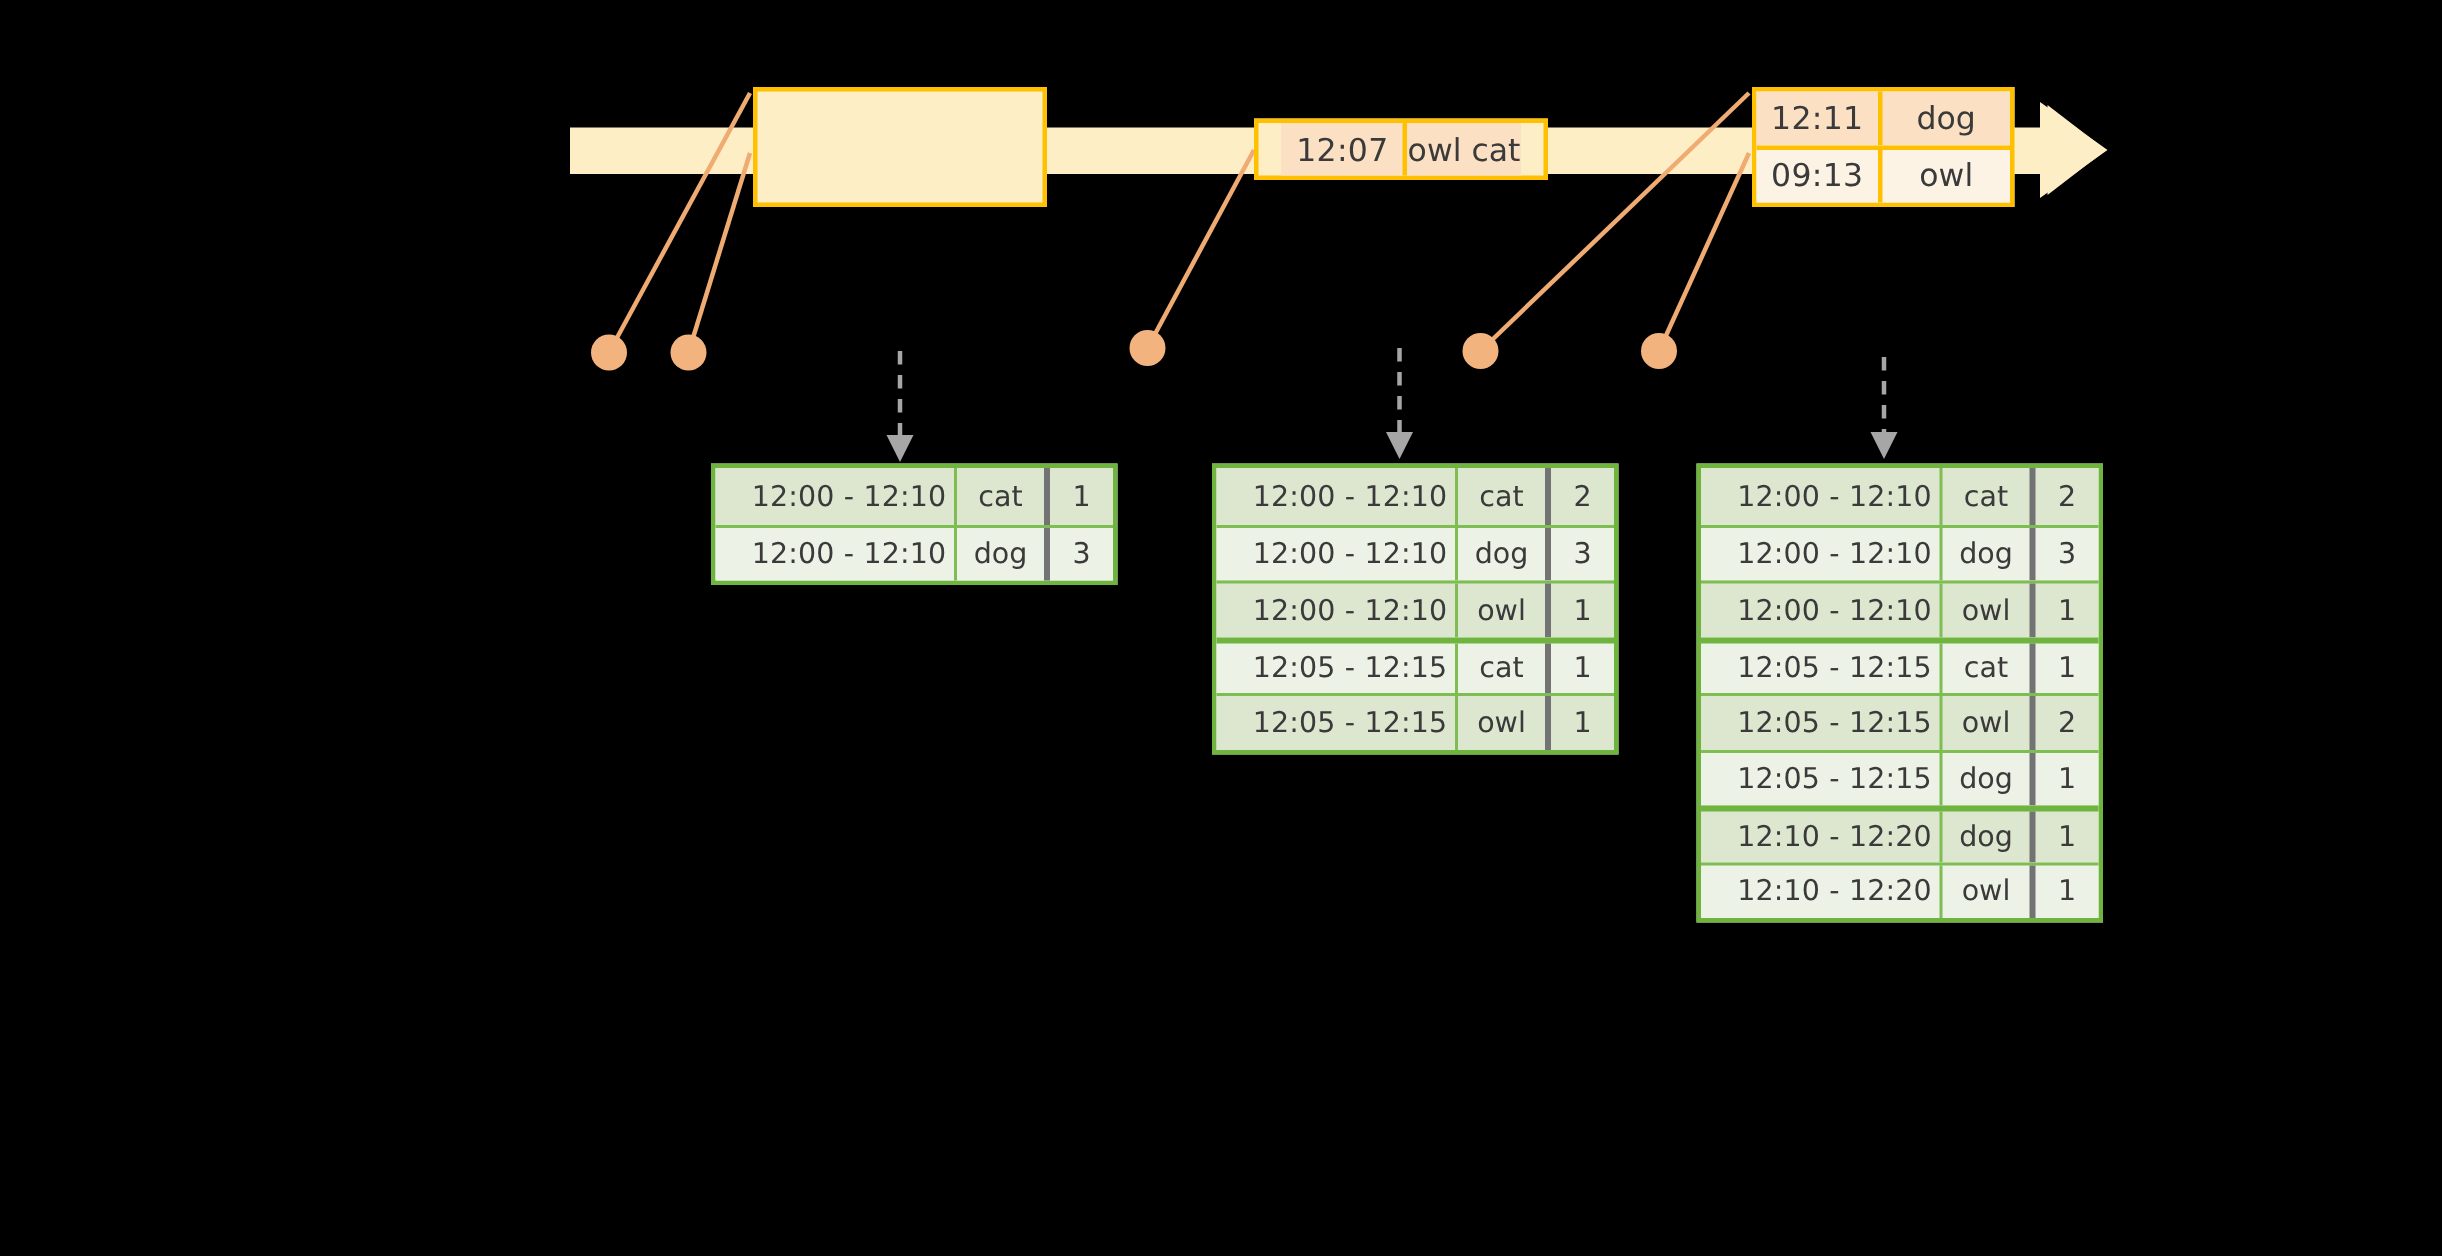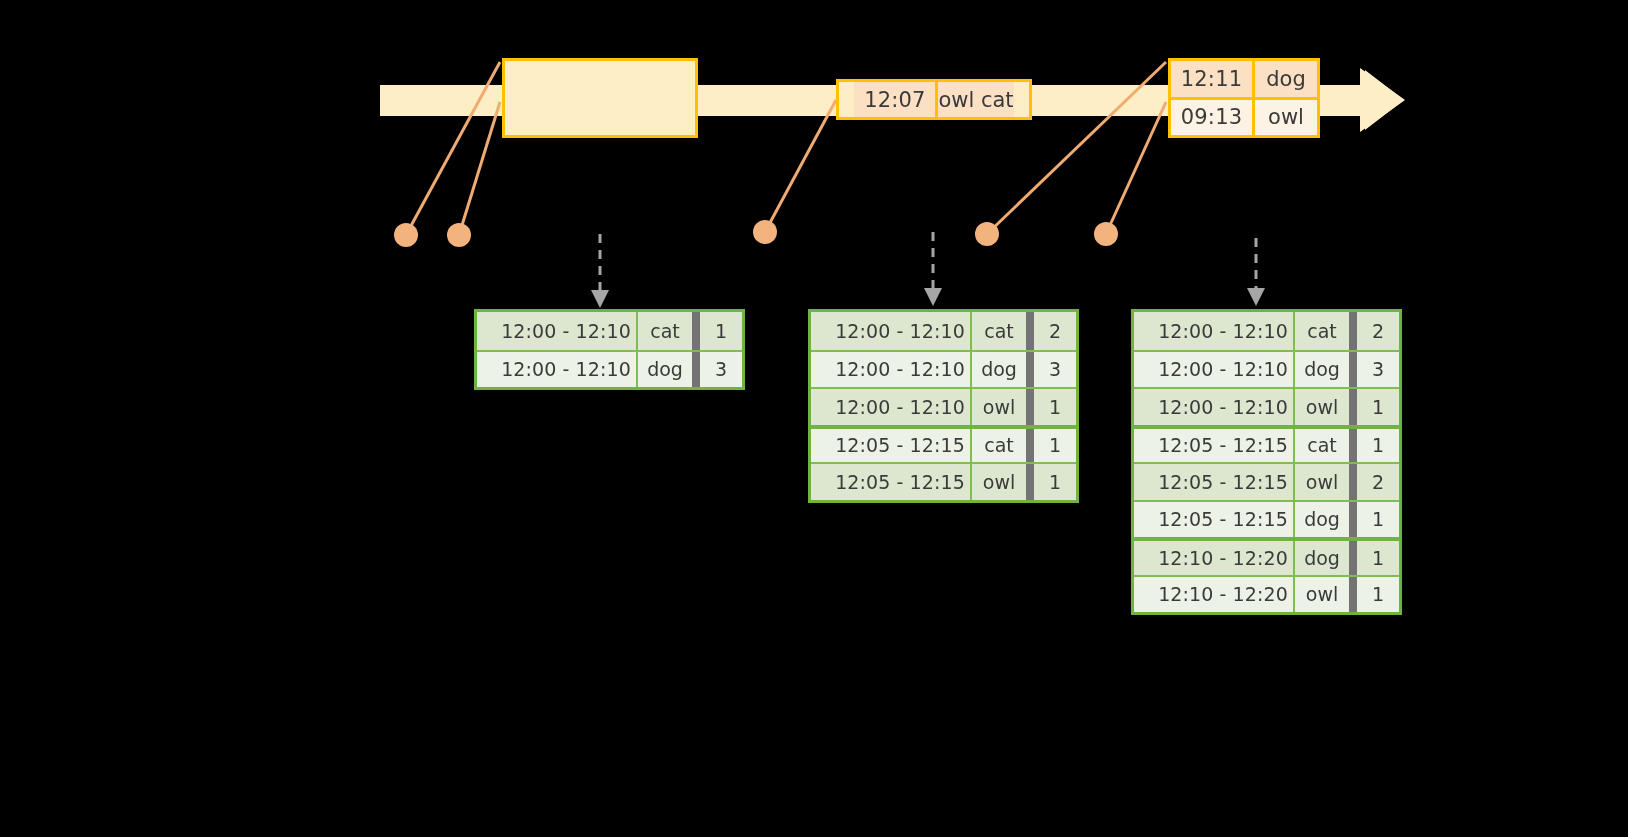--- a/index.html
+++ b/index.html
@@ -93,21 +93,21 @@
     align-items: center;
     justify-content: center;
     font-size: 19px;
     color: #3a3a3a;
     letter-spacing: .1px;
     margin-left: 19px;
   }
   .res-key {
     width: 62px;
     box-sizing: border-box;
-    border-right: 8px solid #737373;
+    border-right: 4px solid #737373;
     display: flex;
     align-items: center;
     justify-content: center;
     font-size: 19px;
     color: #3a3a3a;
   }
   .res-cnt {
     width: 42px;
     box-sizing: border-box;
     display: flex;
@@ -154,21 +154,21 @@
 
   <div id="event-layer">
       <div class="event-box" style="left: 502px; top: 58px; width: 196px; height: 80px;">
       </div>
       <div class="event-box" style="left: 836px; top: 79px; width: 196px; height: 41px; align-items: center;">
         <div class="event-row shade-a">
           <div class="ev-time">12:07</div>
           <div class="ev-words">owl cat</div>
         </div>
       </div>
-      <div class="event-box" style="left: 1168px; top: 58px; width: 152px; height: 80px;">
+      <div class="event-box" style="left: 1168px; top: 58px; width: 175px; height: 80px;">
         <div class="event-row shade-a">
           <div class="ev-time">12:11</div>
           <div class="ev-words">dog</div>
         </div>
         <div class="event-row shade-b">
           <div class="ev-time">09:13</div>
           <div class="ev-words">owl</div>
         </div>
       </div>
     </div>

